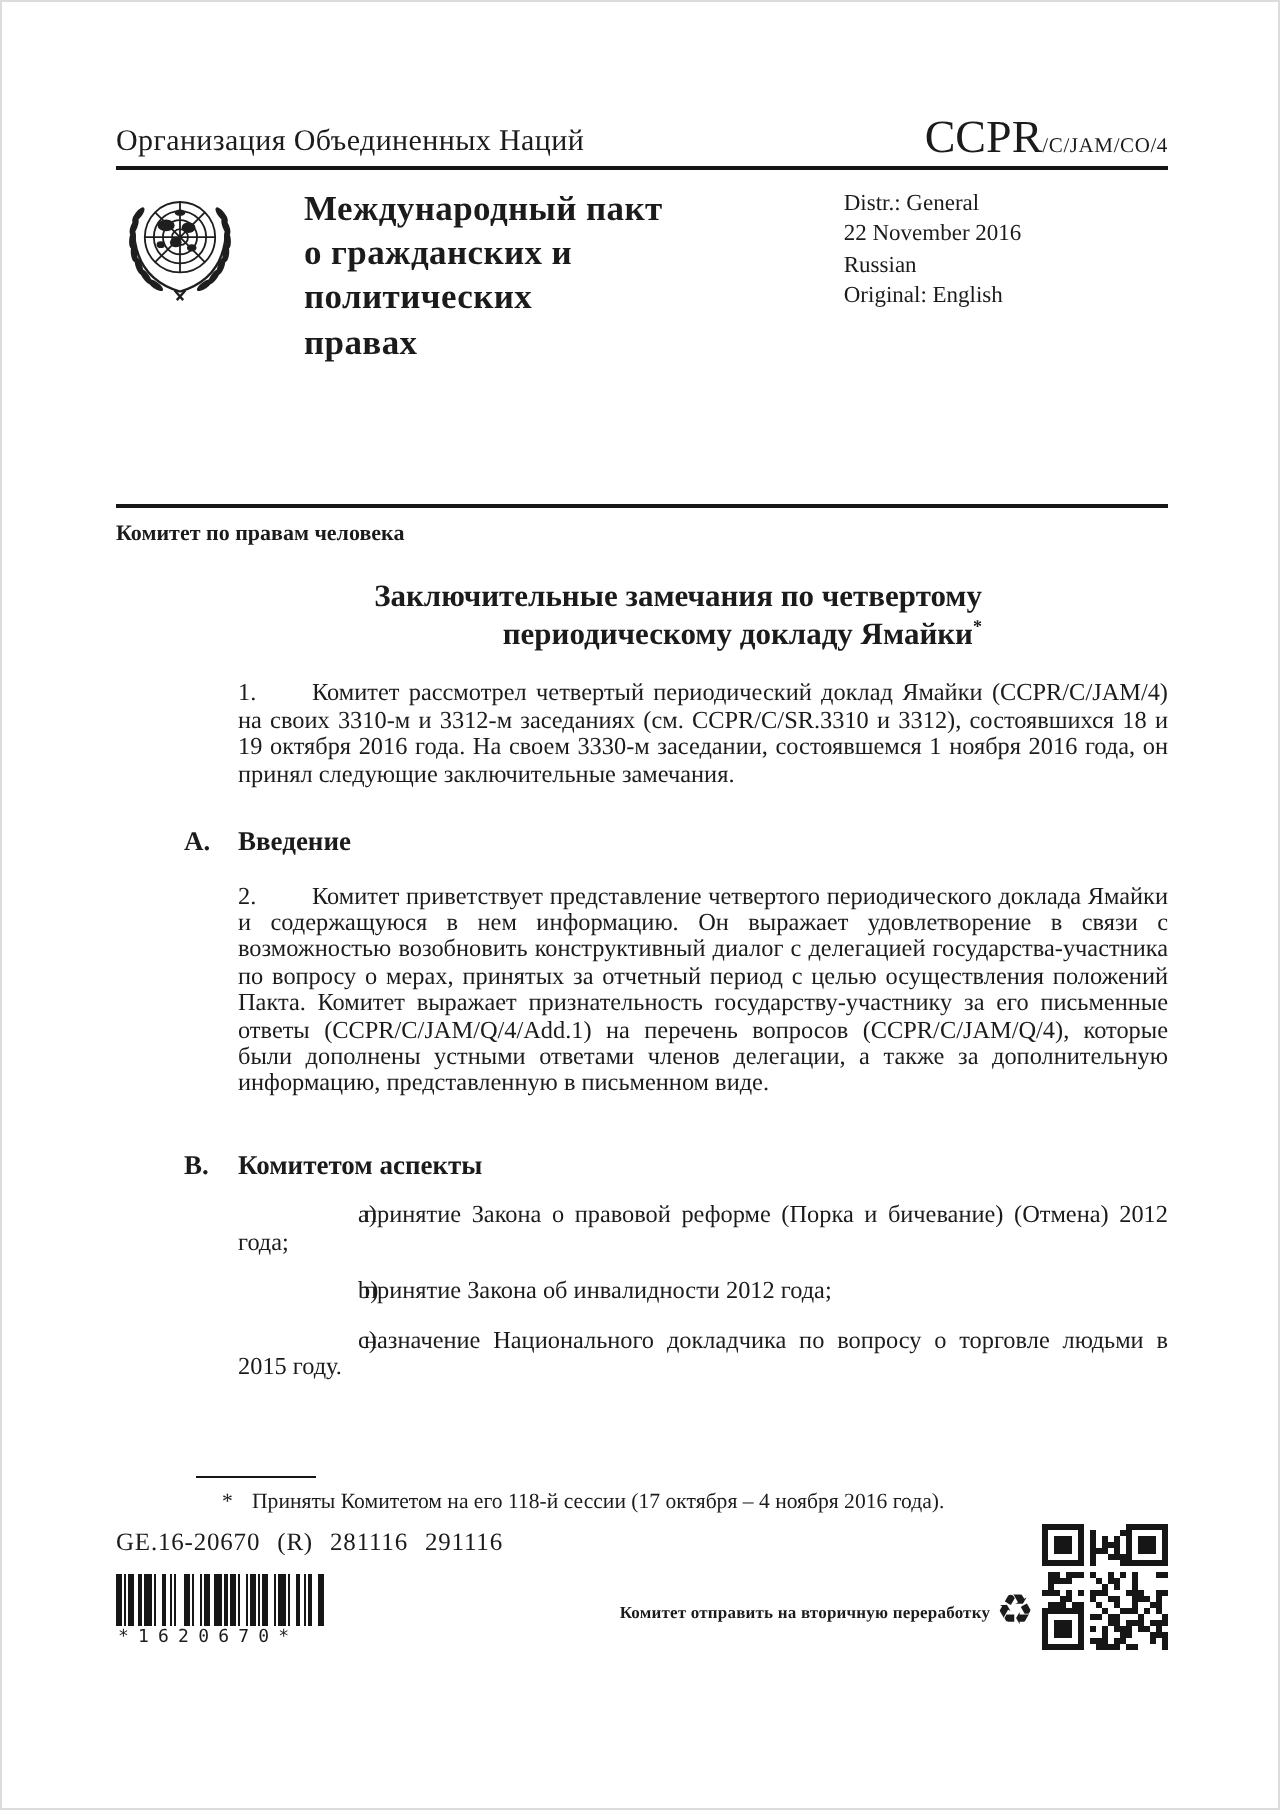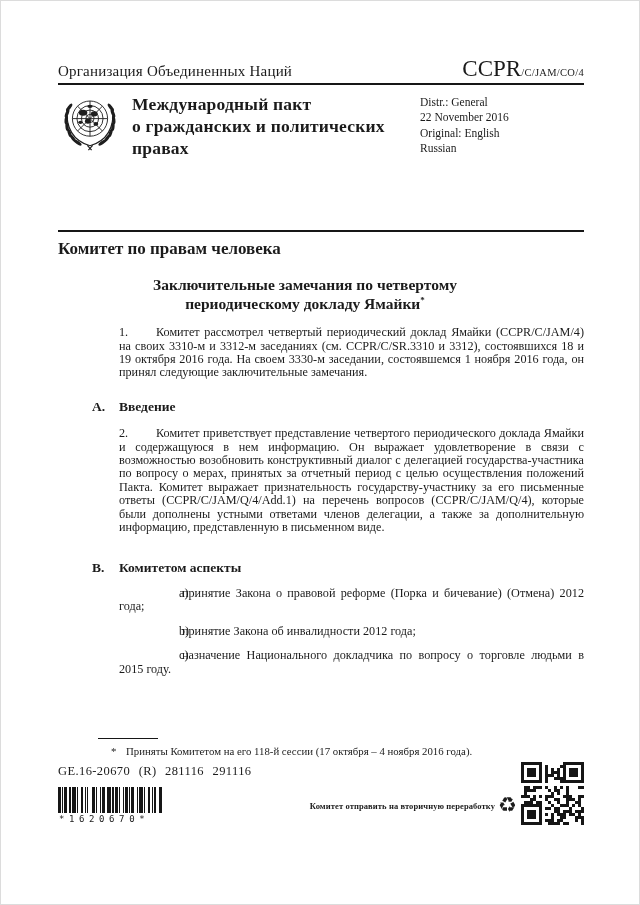--- a/index.html
+++ b/index.html
@@ -16,39 +16,39 @@
   }
   .content { padding:56px 55px 0 57px; }
 
   
   .mast-row1 { display:flex; justify-content:space-between; align-items:flex-end; }
   .org-name { font-size:15px; letter-spacing:0.2px; }
   .doc-symbol { font-size:23px; line-height:1; white-space:nowrap; }
   .doc-symbol .suffix { font-size:10.5px; letter-spacing:0.3px; }
   .rule1 { border-bottom:2px solid #161616; margin-top:3px; }
 
-  .mast-row2 { display:flex; align-items:flex-start; margin-top:6px; }
+  .mast-row2 { display:flex; align-items:flex-start; margin-top:6px;gap:20px; }
   .un-logo { width:64px; height:68px; flex:0 0 auto; }
   .covenant-title {
     margin-left:10px; padding-top:2px;
     font-size:17.5px; font-weight:bold; line-height:1.27;
     white-space:pre-line; letter-spacing:0.2px;
     max-width:300px;
   }
   .distr-block { margin-left:auto; width:164px; font-size:11.5px; line-height:1.33; padding-top:4px; }
 
   .rule2 { border-bottom:2.6px solid #161616; margin-top:70px; }
 
-  .committee { font-weight:bold; font-size:17px; margin-top:7px; }
+  .committee { font-weight:bold; font-size:11px; margin-top:7px; }
 
   
   .main { margin-left:61px; position:relative; font-size:12.2px; line-height:13.4px; text-align:justify; }
   .doc-title {
     font-size:15.5px; font-weight:bold; line-height:1.24;
-    margin-top:16px; max-width:372px; text-align:center;
+    margin-top:16px; max-width:372px; text-align:right;
   }
   .doc-title sup { font-size:9px; }
   .para { margin:13px 0 0 0; }
   .num { display:inline-block; width:37px; }
   .sec-head { font-weight:bold; font-size:13.5px; margin:19px 0 0 0; position:relative; text-align:left; line-height:1.15; }
   .sec-head.sec-b { margin-top:26px; }
   .sec-letter { position:absolute; left:-27px; top:0; }
   .item { margin:11px 0 0 0; text-indent:30px; }
   .item-letter { display:inline-block; width:33px; }
 
@@ -118,22 +118,22 @@
           <ellipse rx="8.5" ry="3.1" transform="translate(103,38) rotate(-112)"></ellipse>
           <ellipse rx="8.5" ry="3.1" transform="translate(99,27) rotate(-128)"></ellipse>
         </g>
       </svg>
       <div class="covenant-title">Международный пакт
 о гражданских и политических
 правах</div>
       <div class="distr-block">
         <div>Distr.: General</div>
         <div>22 November 2016</div>
+        <div>Russian</div>
         <div>Original: English</div>
-        <div>Russian</div>
       </div>
     </div>
 
     <div class="rule2"></div>
 
     <div class="committee">Комитет по правам человека</div>
 
     <div class="main">
       <div class="doc-title"><span>Заключительные замечания по четвертому периодическому докладу Ямайки</span><sup>*</sup></div>
 

